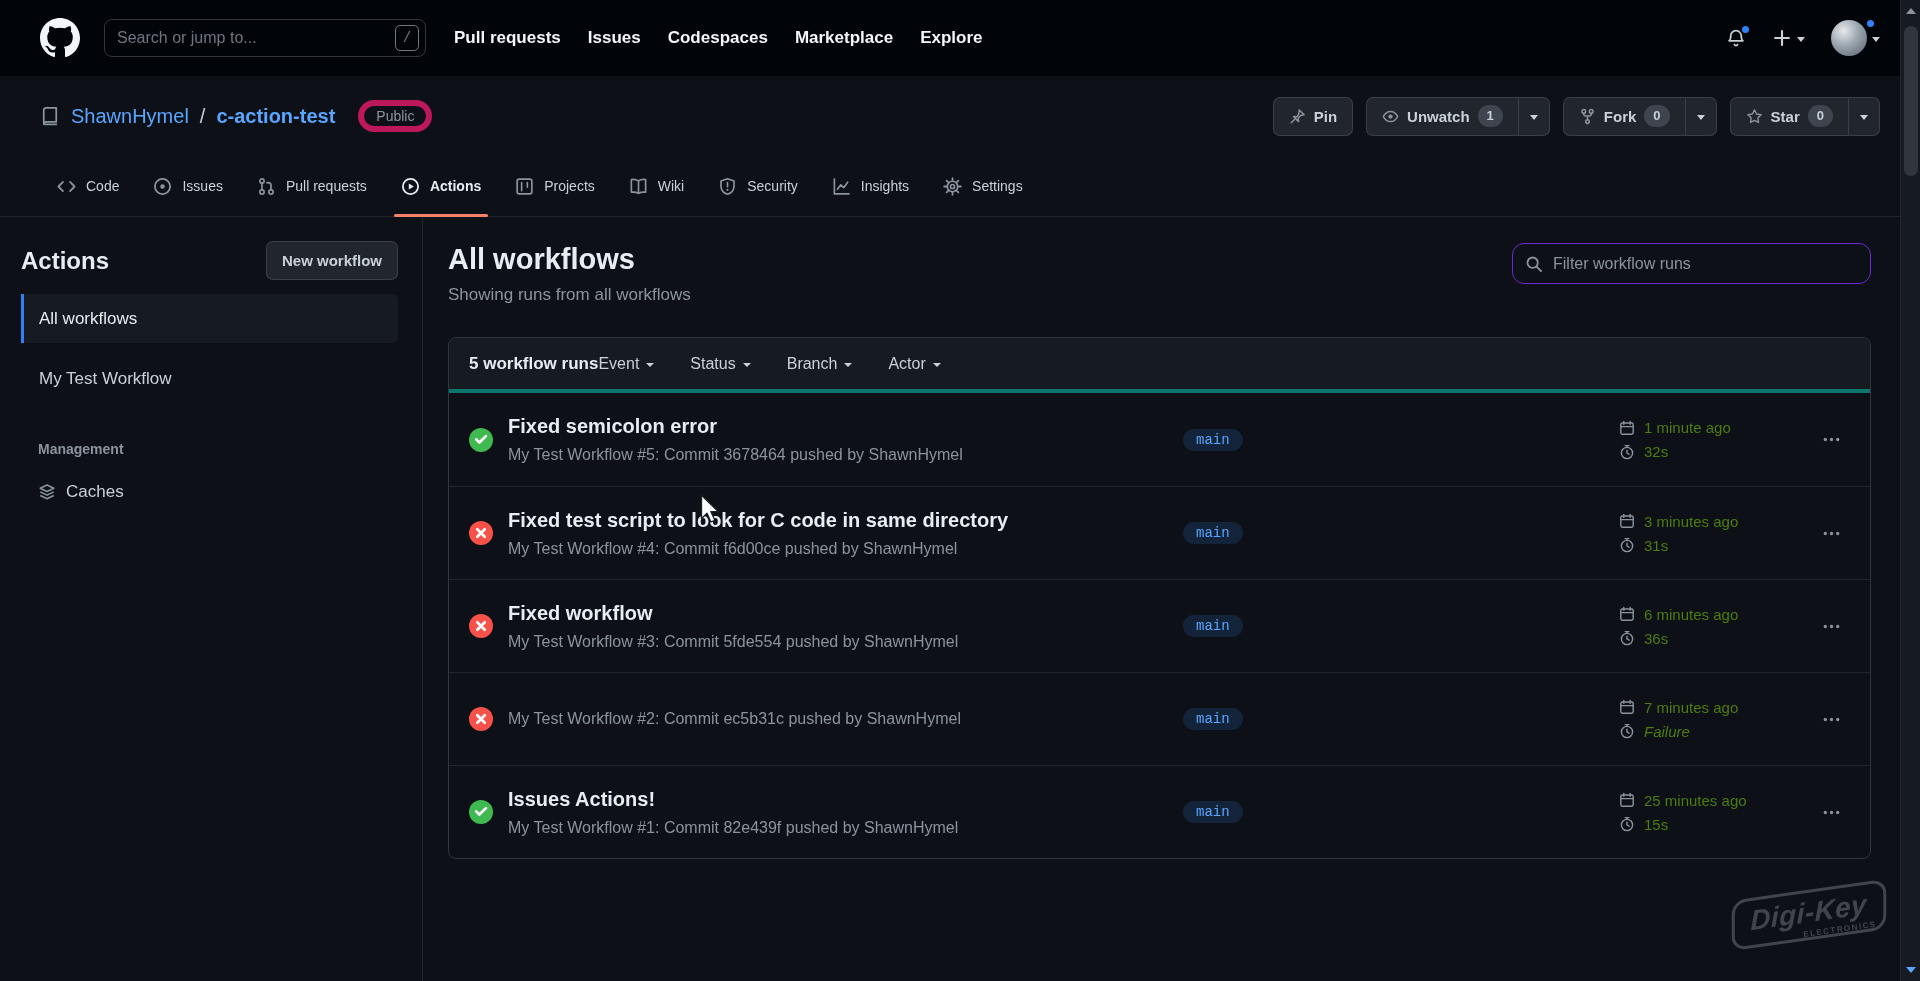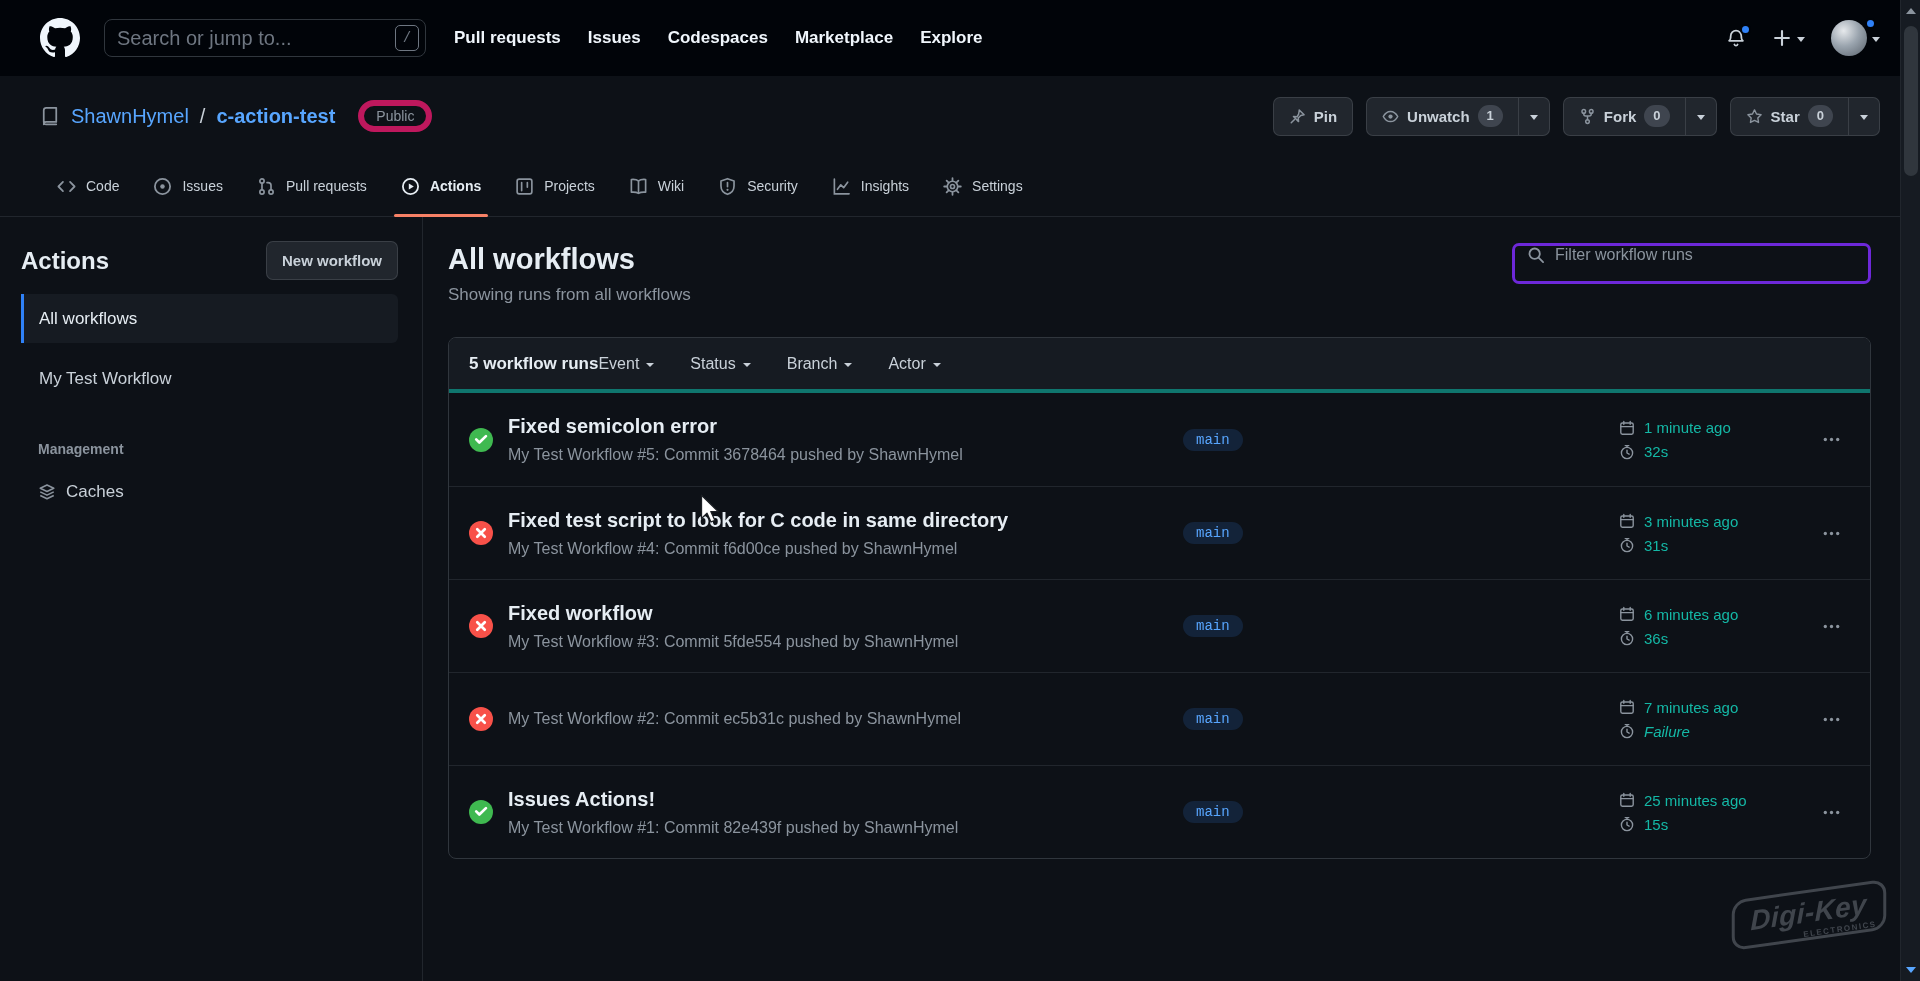--- a/index.html
+++ b/index.html
@@ -13,21 +13,21 @@
   }
   a{text-decoration:none;color:inherit;cursor:pointer}
   button{font-family:inherit;background:none;border:none;color:inherit;cursor:pointer}
   input{font-family:inherit}
   .ic{display:block;flex:none}
 
   
   .header{height:76px;background:#010409;display:flex;align-items:center;gap:24px;padding:0 40px;position:relative;z-index:5}
   .gh-logo{width:40px;height:40px;color:#f0f6fc}
   .search-box{width:322px;height:38px;border:1px solid #30363d;border-radius:8px;display:flex;align-items:center;gap:8px;padding:0 6px 0 12px;background:transparent}
-  .search-box input{flex:1;min-width:0;background:transparent;border:none;outline:none;color:#8b5cf6;font-size:20px}
+  .search-box input{flex:1;min-width:0;background:transparent;border:none;outline:none;color:#8b5cf6;font-size:16px}
   .search-box input::placeholder{color:#6e7681}
   .slash-key{border:1px solid #6e7681;color:#6e7681;border-radius:5px;width:24px;height:26px;display:flex;align-items:center;justify-content:center;font-size:14px;font-family:"Liberation Mono","DejaVu Sans Mono",monospace}
   .header-nav{display:flex;gap:27px;margin-left:4px}
   .header-nav a{color:#f0f6fc;font-size:17px;font-weight:600;white-space:nowrap}
   .header-right{margin-left:auto;display:flex;align-items:center;gap:26px}
   .icon-btn{position:relative;color:#c9d1d9;display:flex;align-items:center;gap:5px}
   .icon-btn .ic{width:20px;height:20px}
   .notif-dot{position:absolute;top:-4px;right:-5px;width:11px;height:11px;border-radius:50%;background:#2f81f7;border:2px solid #010409}
   .caret{display:inline-block;width:0;height:0;border-left:4.5px solid transparent;border-right:4.5px solid transparent;border-top:5px solid currentColor;margin-top:3px}
   .avatar{width:36px;height:36px;border-radius:50%;background:radial-gradient(circle at 35% 30%,#e6e9ec 0%,#9aa4ae 45%,#57606a 100%)}
@@ -66,21 +66,21 @@
   .nav-item.selected{background:#161b22;border-left-color:#2f81f7;color:#e6edf3}
   .mgmt-label{margin:38px 24px 14px 38px;font-size:14px;font-weight:600;color:#8b949e}
   .mgmt-item{display:flex;align-items:center;gap:10px;height:42px;margin-left:38px;font-size:17px;color:#c9d1d9}
   .mgmt-item .ic{width:18px;height:18px;color:#8b949e}
 
   
   .main{flex:1;padding:26px 49px 0 25px;position:relative;min-width:0}
   .main-head{display:flex;justify-content:space-between;align-items:flex-start}
   .main-title{font-size:29px;font-weight:600;color:#e6edf3}
   .main-subtitle{margin-top:9px;font-size:17px;color:#8b949e}
-  .filter-box{width:359px;height:41px;border:3px solid #6d28d9;border-radius:7px;display:flex;align-items:flex-start;gap:10px;padding:0 12px;background:#0d1117}
+  .filter-box{width:359px;height:41px;border:1px solid #6d28d9;border-radius:12px;display:flex;align-items:center;gap:10px;padding:0 12px;background:#0d1117}
   .filter-box .ic{width:18px;height:18px;color:#8b949e}
   .filter-box input{flex:1;min-width:0;background:transparent;border:none;outline:none;color:#c9d1d9;font-size:16px}
   .filter-box input::placeholder{color:#8b949e}
 
   .runs-table{margin-top:32px;border:1px solid #30363d;border-radius:8px;overflow:hidden}
   .table-head{display:flex;align-items:center;height:55px;background:#161b22;padding:0 20px;border-bottom:4px solid #0f766e}
   .runs-count{font-size:17px;font-weight:600;color:#e6edf3}
   .table-filters{display:flex;gap:36px}
   .tf{display:flex;align-items:center;gap:7px;font-size:16px;color:#c9d1d9}
   .tf .caret{border-left-width:4px;border-right-width:4px;border-top-width:4.5px}
@@ -92,21 +92,21 @@
   .run-status .icon-failure{display:none}
   .run-status.status-failure .icon-failure{display:block}
   .run-status.status-success{color:#3fb950}
   .run-status.status-failure{color:#f85149}
   .run-info{flex:1;min-width:0;display:flex;flex-direction:column;gap:8px}
   .run-title{font-size:20px;font-weight:600;color:#e6edf3;line-height:1.15;white-space:nowrap;overflow:hidden;text-overflow:ellipsis}
   .run-meta{font-size:16px;color:#8b949e;white-space:nowrap;overflow:hidden;text-overflow:ellipsis}
   .run-branch{width:452px;flex:none;padding-left:16px}
   .branch-badge{display:inline-block;font-family:"Liberation Mono","DejaVu Sans Mono",monospace;font-size:14px;color:#58a6ff;background:rgba(56,139,253,0.15);padding:3px 13px;border-radius:2em}
   .run-times{width:173px;flex:none;display:flex;flex-direction:column;gap:7px}
-  .time-line{display:flex;align-items:center;gap:9px;font-size:15px;color:#14b8a6;white-space:nowrap}
+  .time-line{display:flex;align-items:center;gap:9px;font-size:15px;color:#4d7c0f;white-space:nowrap}
   .time-line .ic{width:16px;height:16px;color:#8b949e}
   .italic{font-style:italic}
   .run-menu{width:78px;flex:none;display:flex;align-items:center;justify-content:center;color:#8b949e;height:100%}
   .run-menu .ic{width:19px;height:19px}
 
   
   .watermark{position:absolute;right:33px;bottom:41px;transform:rotate(-8deg);opacity:.55;color:#6a7079;z-index:2}
   .wm-box{border:3.5px solid currentColor;border-radius:14px;padding:4px 16px 8px;transform:skewX(-8deg)}
   .wm-brand{font-size:28px;font-weight:800;font-style:italic;letter-spacing:.5px;white-space:nowrap}
   .wm-sub{position:absolute;right:12px;bottom:2px;font-size:8px;letter-spacing:1.5px;font-weight:700}

